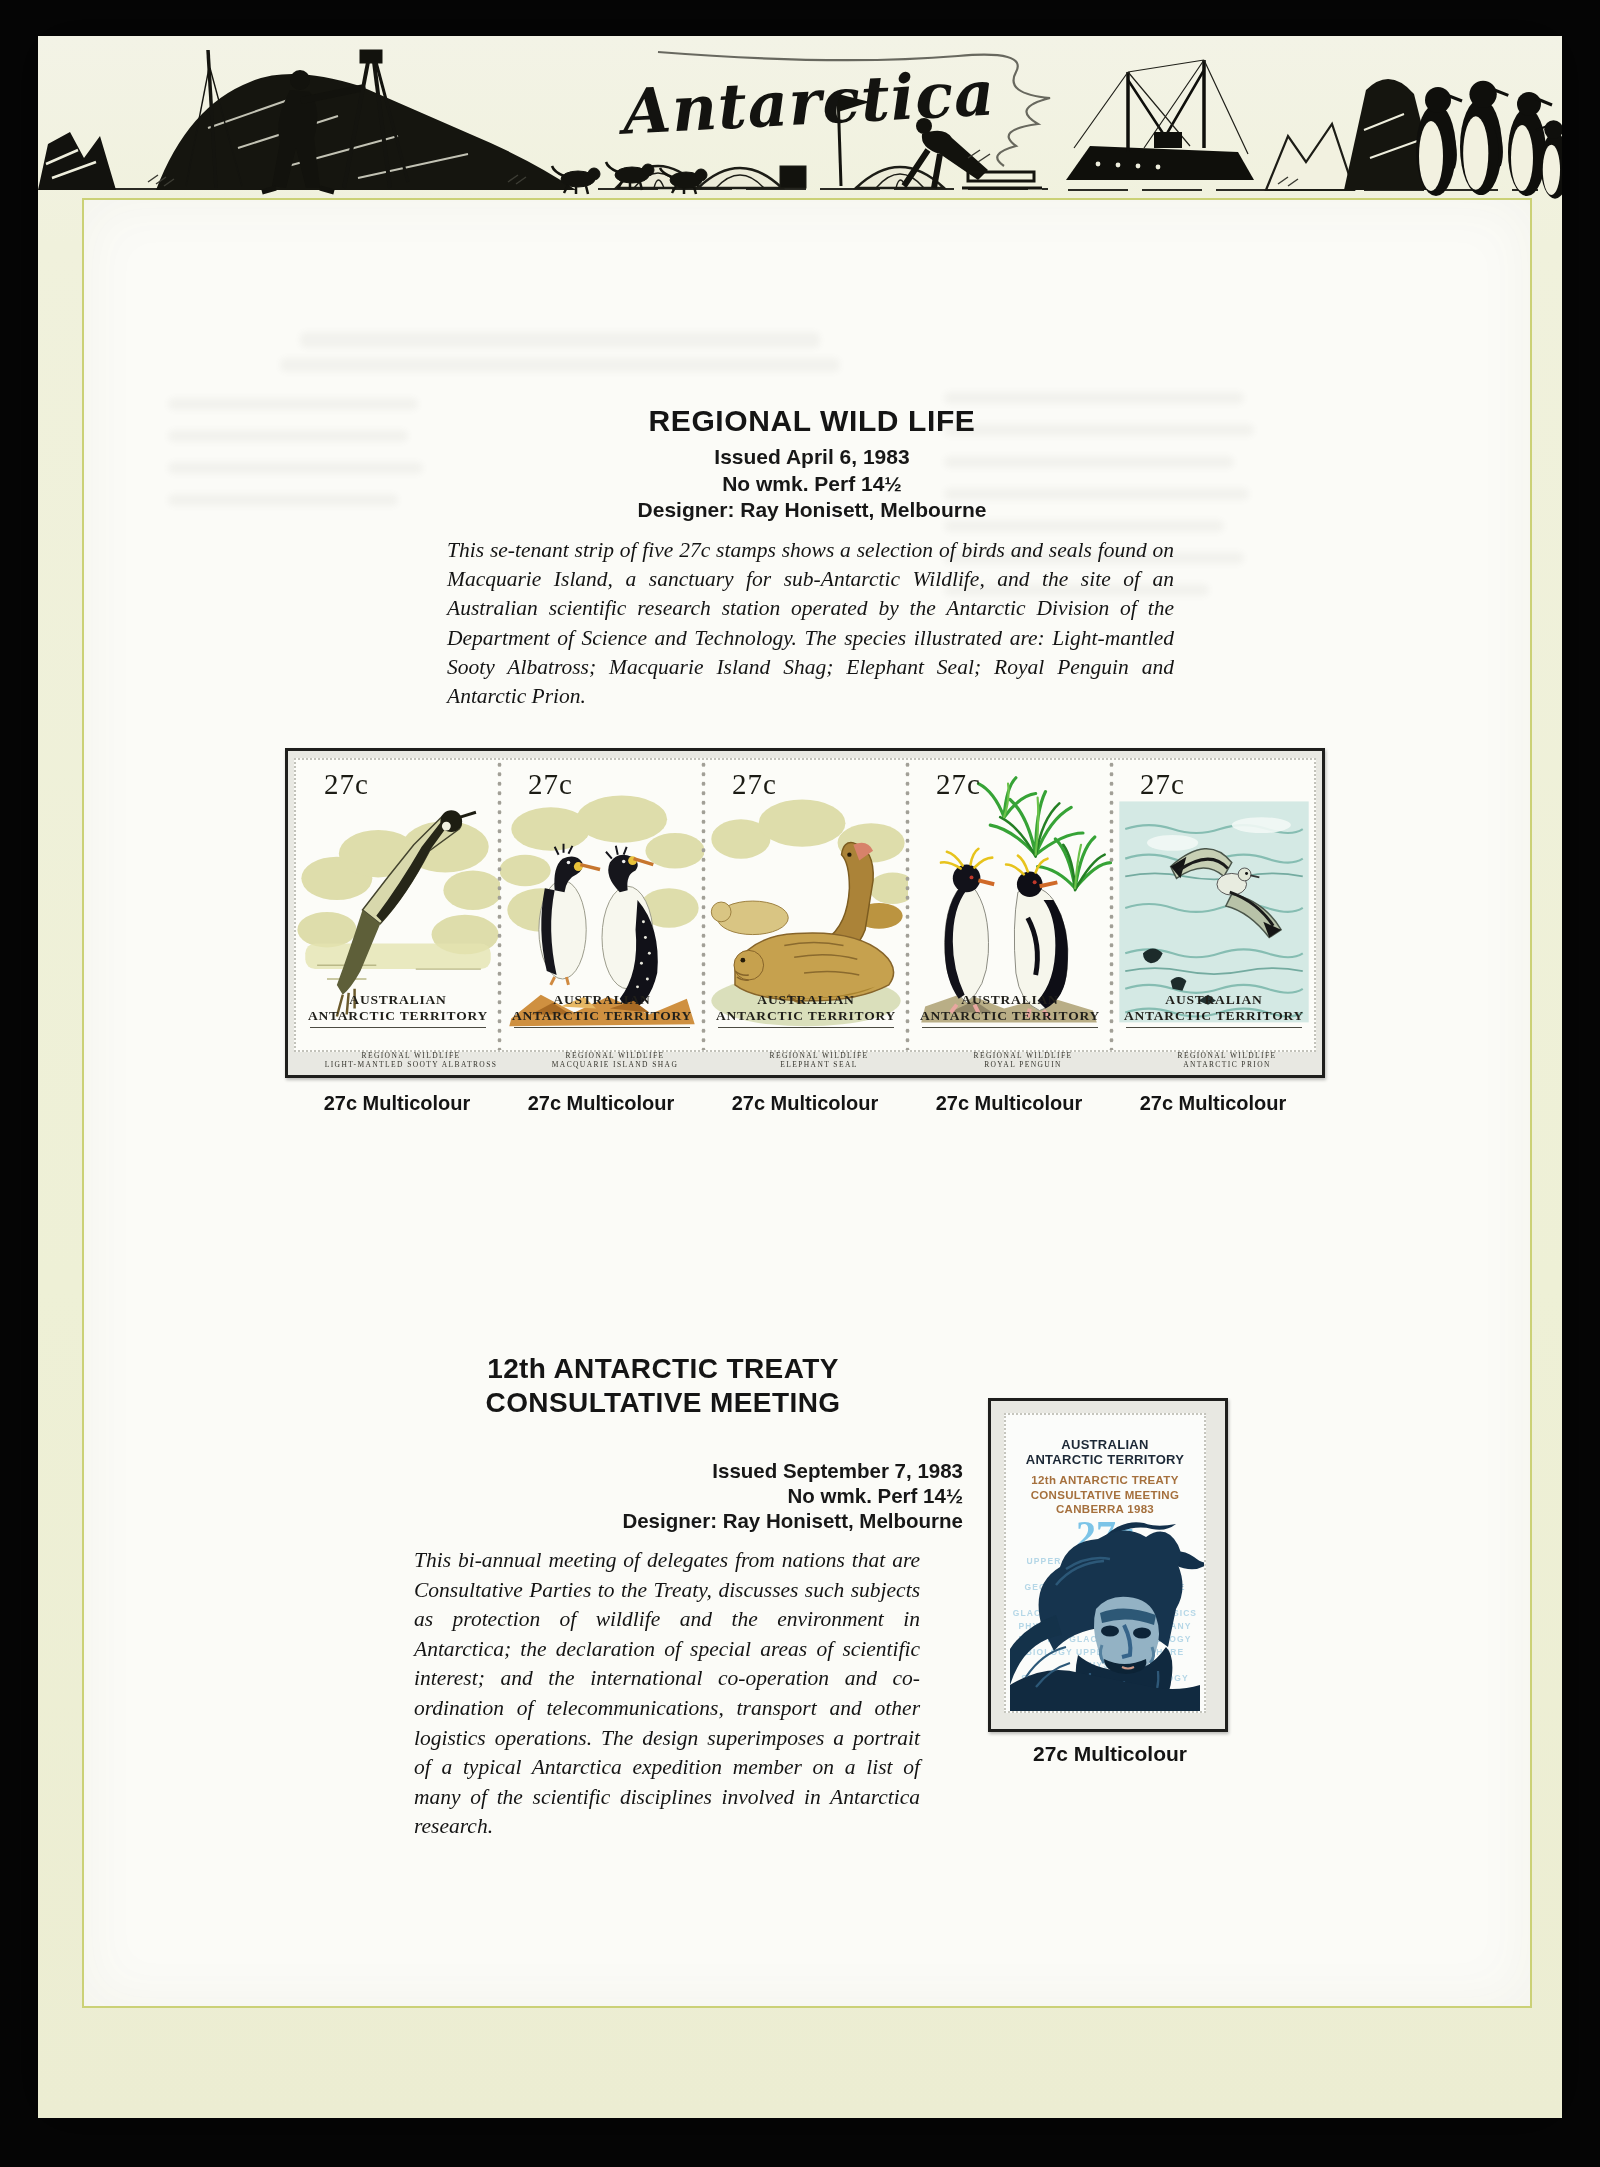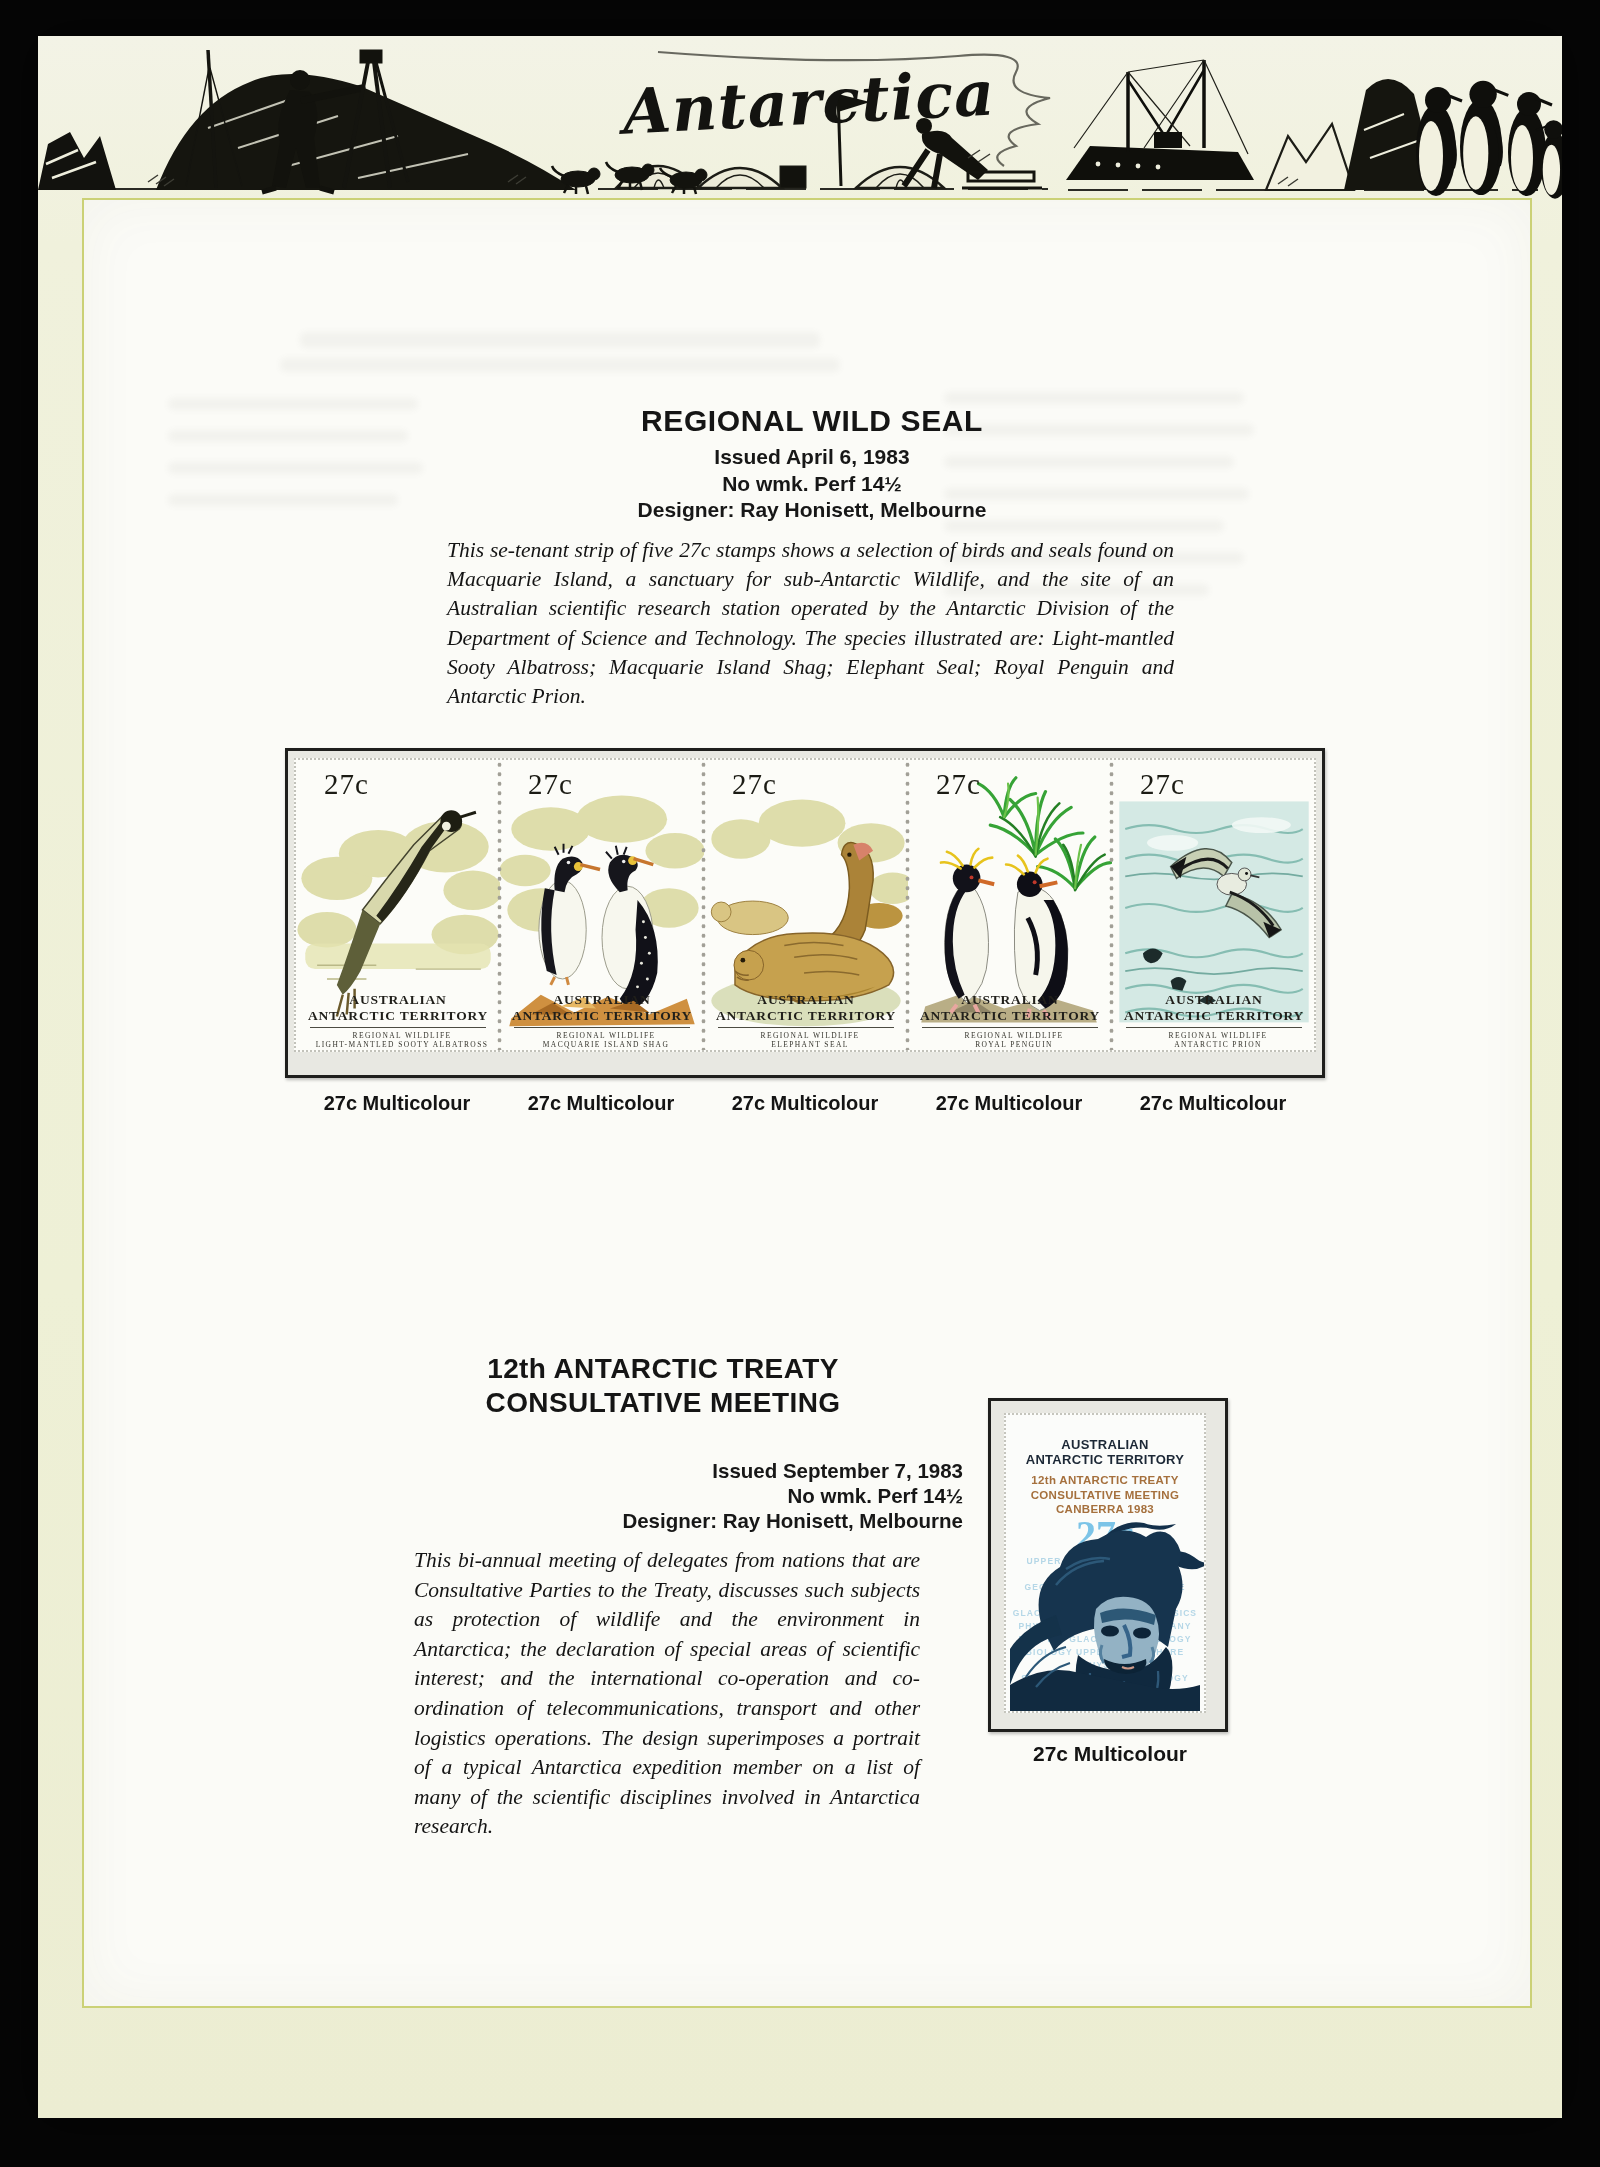--- a/index.html
+++ b/index.html
@@ -47,23 +47,23 @@
   .perf-v{position:absolute;top:0;height:290px;width:5px;
           background-image:radial-gradient(circle,#a19f96 1.7px,rgba(0,0,0,0) 2.2px);
           background-size:5px 9.5px;}
   .v27{position:absolute;left:28px;top:8px;font-family:"Liberation Serif",serif;
        font-size:29px;color:#1b1b14;letter-spacing:1px;}
   .cline{position:absolute;left:0;width:100%;text-align:center;
          font-family:"Liberation Serif",serif;font-weight:bold;color:#201f1a;
          font-size:13.5px;letter-spacing:.8px;}
   .c1{top:232px;} .c2{top:248px;}
   .rule{position:absolute;left:7%;top:267px;width:86%;height:1px;background:#4c4b42;}
-  .sline{position:absolute;left:4px;width:100%;text-align:center;
+  .sline{position:absolute;left:13px;width:100%;text-align:center;
          font-family:"Liberation Serif",serif;color:#35342c;
-         font-size:7.5px;letter-spacing:1.4px;}
+         font-size:7.5px;letter-spacing:1.4px;margin-top:20px;}
   .s1{top:271px;} .s2{top:280px;}
 
   .cap-row span{position:absolute;width:210px;text-align:center;top:1056px;
                 font-size:20px;font-weight:bold;color:#141414;}
 
   
   .stamp2{position:absolute;left:13px;top:12px;width:202px;height:300px;background:#fbfcfa;
           border:2px dotted #c5c5bd;box-sizing:border-box;}
   .st2-c{position:absolute;left:0;width:100%;text-align:center;font-weight:bold;
          color:#1c2836;font-size:13px;letter-spacing:.3px;line-height:15px;}
@@ -215,21 +215,21 @@
   <div class="ghost" style="left:906px;top:420px;width:290px;height:12px"></div>
   <div class="ghost" style="left:906px;top:452px;width:305px;height:12px"></div>
   <div class="ghost" style="left:906px;top:484px;width:280px;height:12px"></div>
   <div class="ghost" style="left:906px;top:516px;width:300px;height:12px"></div>
   <div class="ghost" style="left:906px;top:548px;width:265px;height:12px"></div>
   <div class="ghost" style="left:130px;top:362px;width:250px;height:12px"></div>
   <div class="ghost" style="left:130px;top:394px;width:240px;height:12px"></div>
   <div class="ghost" style="left:130px;top:426px;width:255px;height:12px"></div>
   <div class="ghost" style="left:130px;top:458px;width:230px;height:12px"></div>
 
-  <div class="h1">REGIONAL WILD SEAL</div>
+  <div class="h1">REGIONAL WILD LIFE</div>
   <div class="meta">
     <div>Issued April 6, 1983</div>
     <div>No wmk. Perf 14½</div>
     <div>Designer: Ray Honisett, Melbourne</div>
   </div>
   <div class="para para1">This se-tenant strip of five 27c stamps shows a selection of birds and seals found on Macquarie Island, a sanctuary for sub-Antarctic Wildlife, and the site of an Australian scientific research station operated by the Antarctic Division of the Department of Science and Technology. The species illustrated are: Light-mantled Sooty Albatross; Macquarie Island Shag; Elephant Seal; Royal Penguin and Antarctic Prion.</div>
 
   <div class="mount mount-strip">
     <div class="stamps-row">
 

